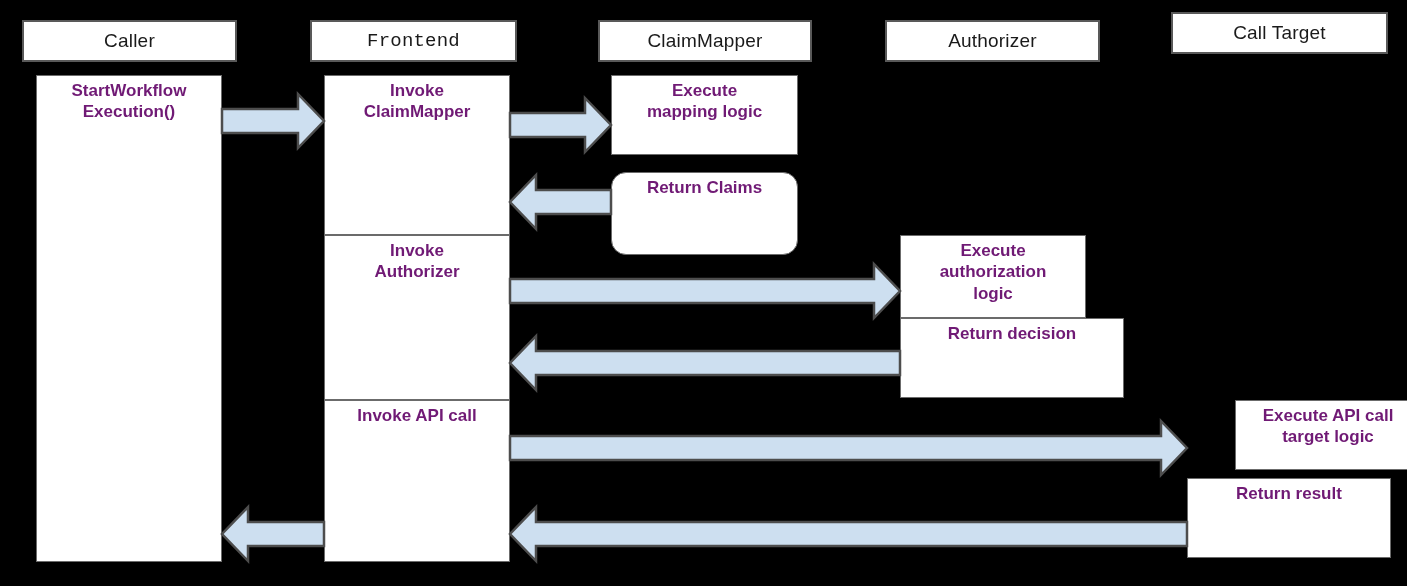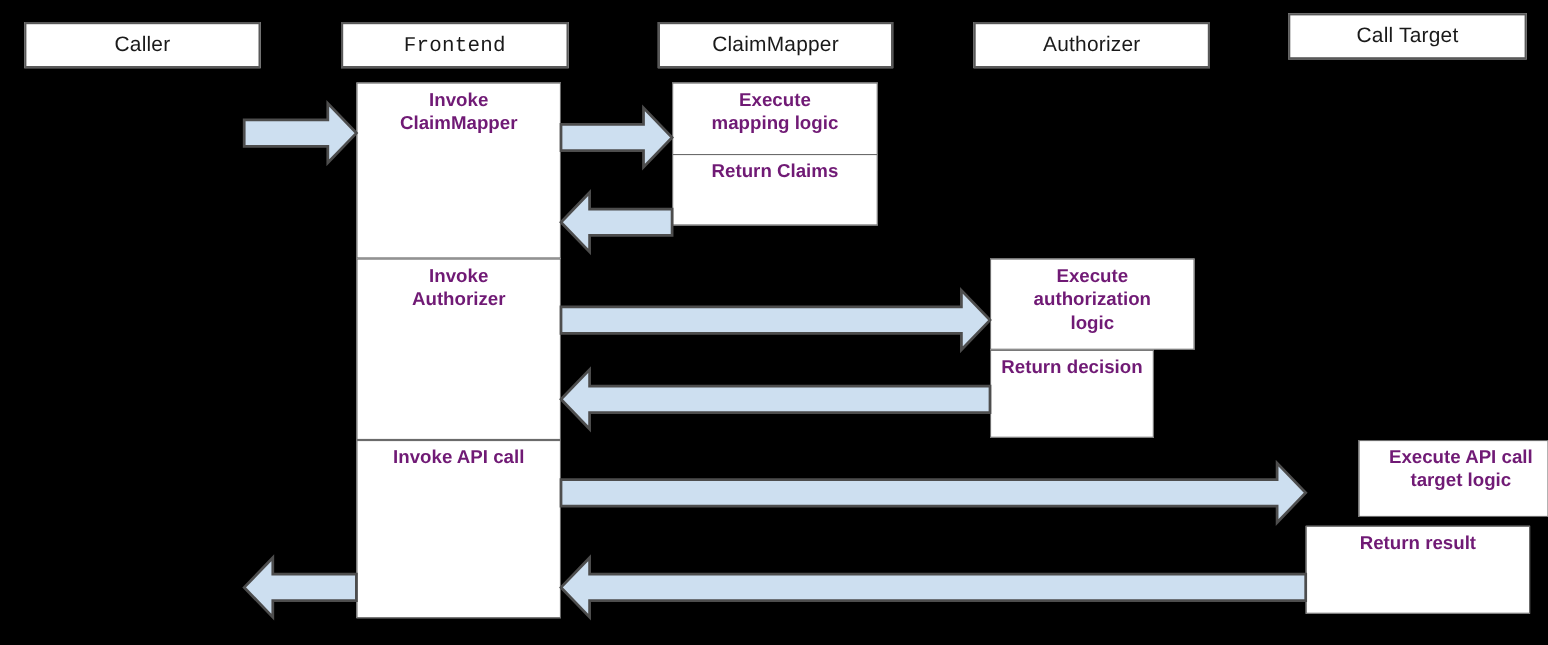--- a/index.html
+++ b/index.html
@@ -72,20 +72,26 @@
     </div>
     <div class="lifeline-header" style="left: 598px; top: 20px; width: 214px; height: 42px;">
       <span>ClaimMapper</span>
     </div>
     <div class="lifeline-header" style="left: 885px; top: 20px; width: 215px; height: 42px;">
       <span>Authorizer</span>
     </div>
     <div class="lifeline-header" style="left: 1171px; top: 12px; width: 217px; height: 42px;">
       <span>Call Target</span>
     </div>
+    <div class="step-box" style="left: 36px; top: 75px; width: 186px; height: 487px;">
+      <div>
+        <div>StartWorkflow</div>
+        <div>Execution()</div>
+      </div>
+    </div>
     <div class="step-box" style="left: 324px; top: 75px; width: 186px; height: 160px;">
       <div>
         <div>Invoke</div>
         <div>ClaimMapper</div>
       </div>
     </div>
     <div class="step-box" style="left: 324px; top: 235px; width: 186px; height: 165px;">
       <div>
         <div>Invoke</div>
         <div>Authorizer</div>
@@ -95,33 +101,33 @@
       <div>
         <div>Invoke API call</div>
       </div>
     </div>
     <div class="step-box" style="left: 611px; top: 75px; width: 187px; height: 80px;">
       <div>
         <div>Execute</div>
         <div>mapping logic</div>
       </div>
     </div>
-    <div class="step-box" style="left: 611px; top: 140px; width: 187px; height: 65px;">
+    <div class="step-box" style="left: 611px; top: 172px; width: 187px; height: 83px; border-radius: 15px;">
       <div>
         <div>Return Claims</div>
       </div>
     </div>
     <div class="step-box" style="left: 900px; top: 235px; width: 186px; height: 83px;">
       <div>
         <div>Execute</div>
         <div>authorization</div>
         <div>logic</div>
       </div>
     </div>
-    <div class="step-box" style="left: 900px; top: 318px; width: 149px; height: 80px;">
+    <div class="step-box" style="left: 900px; top: 318px; width: 224px; height: 80px;">
       <div>
         <div>Return decision</div>
       </div>
     </div>
     <div class="step-box" style="left: 1235px; top: 400px; width: 186px; height: 70px;">
       <div>
         <div>Execute API call</div>
         <div>target logic</div>
       </div>
     </div>

